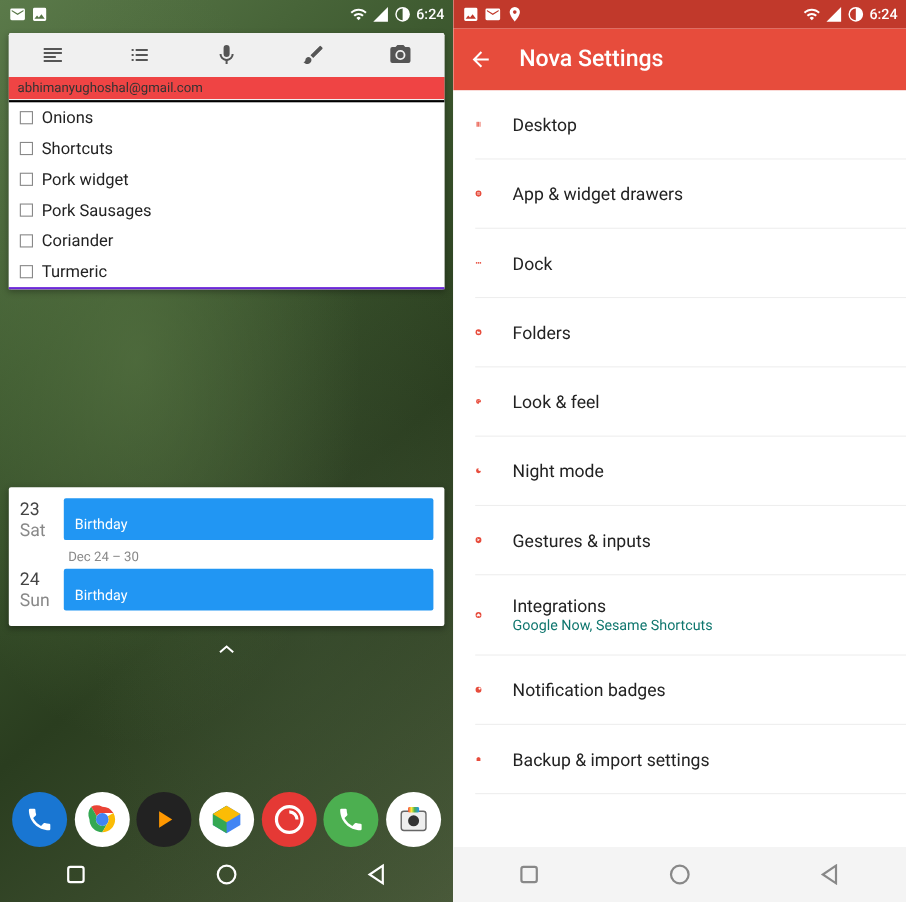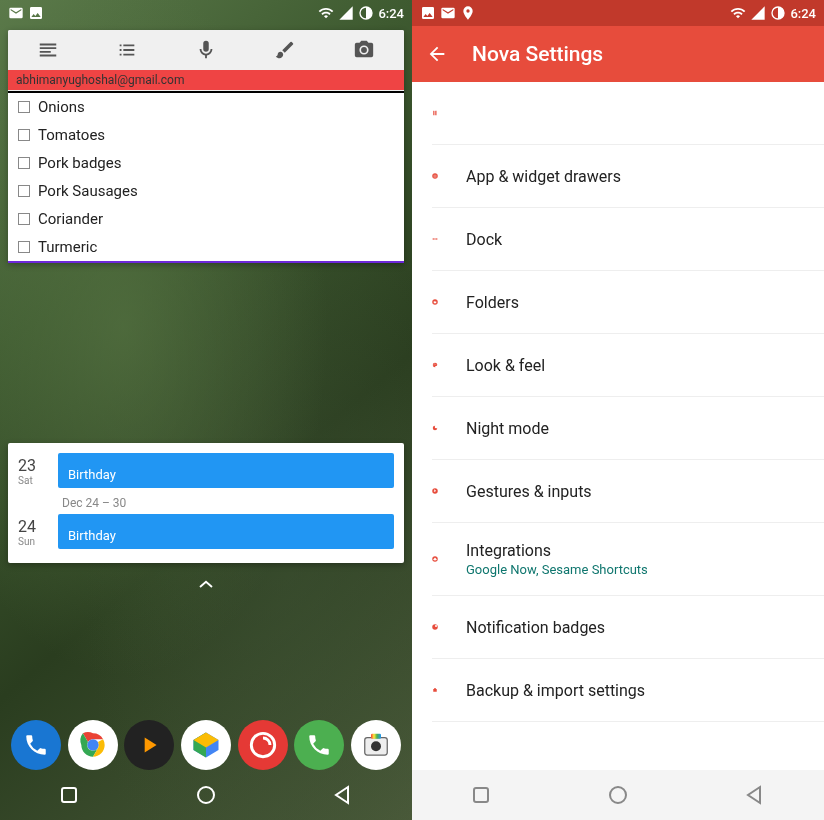--- a/index.html
+++ b/index.html
@@ -27,21 +27,21 @@
 .note-chk { width:12px; height:12px; border:1.5px solid #888; margin-right:8px; flex-shrink:0; }
 
 .cal-widget { position:relative; margin:180px 8px 0; background:#fff; border-radius:2px; z-index:5; box-shadow:0 2px 6px rgba(0,0,0,.3); }
 .cal-header { background:#4285f4; color:#fff; padding:8px 12px; }
 .cal-dow { font-size:14px; font-weight:300; }
 .cal-date { font-size:22px; font-weight:400; }
 .cal-events { padding:6px 10px 10px; }
 .cal-row { display:flex; align-items:stretch; margin:4px 0; }
 .cal-day { width:40px; display:flex; flex-direction:column; justify-content:center; padding-right:6px; }
 .cal-daynum { font-size:16px; color:#444; }
-.cal-dayname { font-size:10px; color:#888; }
+.cal-dayname { font-size:16px; color:#888; }
 .cal-ev { flex:1; background:#2196f3; color:#fff; border-radius:2px; padding:14px 10px 6px; display:flex; align-items:flex-end; font-size:13px; }
 .cal-range { font-size:12px; color:#888; margin:8px 0 4px 44px; }
 
 .app-drawer-arrow { position:relative; text-align:center; margin-top:12px; z-index:5; }
 .app-drawer-arrow svg { width:18px; height:12px; fill:#fff; }
 
 .dock { position:absolute; bottom:50px; left:0; right:0; display:flex; justify-content:space-around; padding:0 8px; z-index:5; }
 .dock-icon { width:50px; height:50px; border-radius:50%; display:flex; align-items:center; justify-content:center; cursor:pointer; }
 .di-phone{background:#1976d2;} .di-chrome{background:#fff;} .di-play{background:#222;}
 .di-files{background:#fff;} .di-pocket{background:#e53935;} .di-wa{background:#4caf50;} .di-cam{background:#fff;}
@@ -118,25 +118,25 @@
           </svg>
       </div>
       <div class="notes-email">abhimanyughoshal@gmail.com</div>
       <div class="notes-body">
         <div class="note-item">
             <span class="note-chk"></span>
             <span>Onions</span>
           </div>
         <div class="note-item">
             <span class="note-chk"></span>
-            <span>Tomatoes</span>
-          </div>
-        <div class="note-item">
-            <span class="note-chk"></span>
-            <span>Pork badges</span>
+            <span>Shortcuts</span>
+          </div>
+        <div class="note-item">
+            <span class="note-chk"></span>
+            <span>Pork widget</span>
           </div>
         <div class="note-item">
             <span class="note-chk"></span>
             <span>Pork Sausages</span>
           </div>
         <div class="note-item">
             <span class="note-chk"></span>
             <span>Coriander</span>
           </div>
         <div class="note-item">
@@ -283,20 +283,23 @@
     <div class="sr-list">
       <div class="sr-item">
           <div class="sr-item-wrap">
             <div class="sr-icon">
               <svg class="sr-icon-shape" viewBox="0 0 24 24" fill="#e74c3c">
                 <rect x="5" y="3" width="4" height="18" rx="1"></rect>
                 <rect x="11" y="3" width="4" height="18" rx="1"></rect>
                 <rect x="17" y="3" width="2" height="18"></rect>
               </svg>
             </div>
+            <div class="sr-text">
+              <div class="sr-label">Desktop</div>
+            </div>
           </div>
         </div>
       <div class="sr-item">
           <div class="sr-item-wrap">
             <div class="sr-icon">
               <svg class="sr-icon-shape" viewBox="0 0 24 24" fill="#e74c3c">
                 <circle cx="12" cy="12" r="11"></circle>
                 <circle cx="8" cy="8" r="1.5" fill="#fff"></circle>
                 <circle cx="12" cy="8" r="1.5" fill="#fff"></circle>
                 <circle cx="16" cy="8" r="1.5" fill="#fff"></circle>

